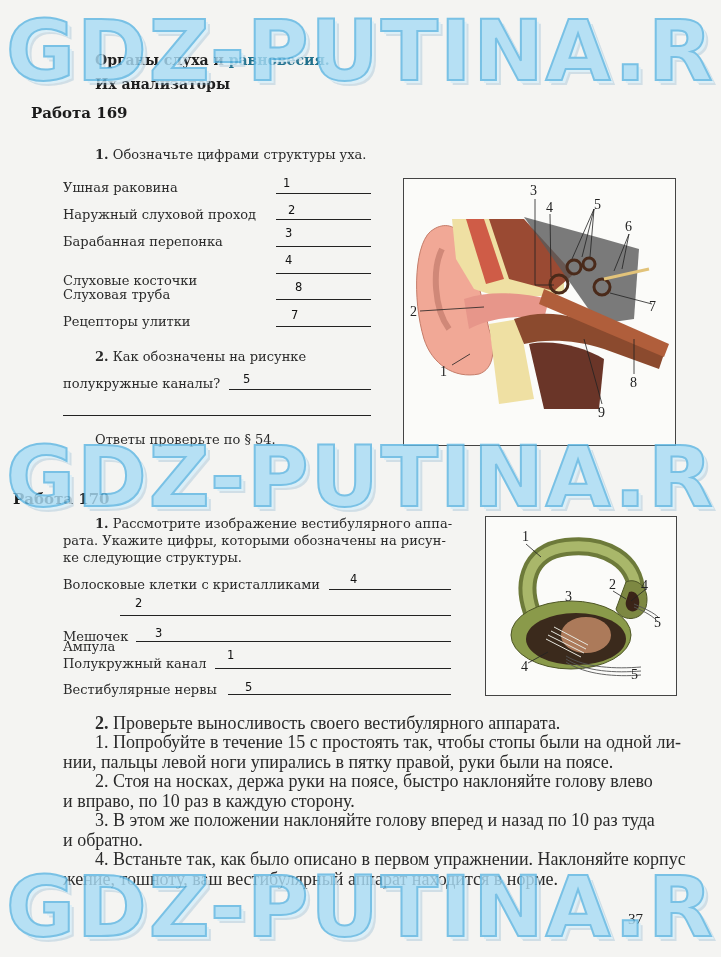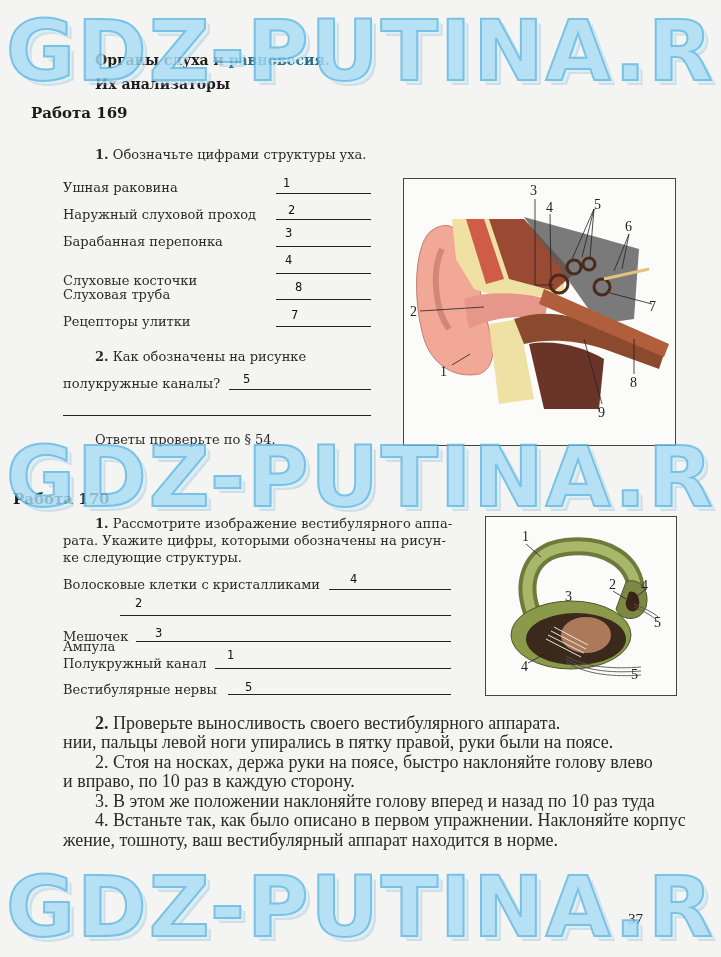--- a/index.html
+++ b/index.html
@@ -180,24 +180,26 @@
     <text class="lbl" x="35" y="154">4</text>
     <text class="lbl" x="168" y="110">5</text>
     <text class="lbl" x="145" y="162">5</text>
   </svg>
 </div>
 
 <div class="abs" style="left:63px;top:714px;width:389px;">
   <div class="para" style="text-indent:32px;white-space:nowrap;"><b>2.</b> <span>Проверьте выносливость своего вестибулярного аппарата.</span></div>
 </div>
 <div class="abs" style="left:63px;top:733px;width:598px;">
+  <div class="para" style="padding-left:32px;white-space:nowrap;">1. Попробуйте в течение 15 с простоять так, чтобы стопы были на одной ли-</div>
   <div class="para" style="white-space:nowrap;">нии, пальцы левой ноги упирались в пятку правой, руки были на поясе.</div>
   <div class="para" style="padding-left:32px;white-space:nowrap;">2. Стоя на носках, держа руки на поясе, быстро наклоняйте голову влево</div>
   <div class="para" style="white-space:nowrap;">и вправо, по 10 раз в каждую сторону.</div>
   <div class="para" style="padding-left:32px;white-space:nowrap;">3. В этом же положении наклоняйте голову вперед и назад по 10 раз туда</div>
+  <div class="para" style="white-space:nowrap;">и обратно.</div>
   <div class="para" style="padding-left:32px;white-space:nowrap;">4. Встаньте так, как было описано в первом упражнении. Наклоняйте корпус</div>
   <div class="para" style="white-space:nowrap;">жение, тошноту, ваш вестибулярный аппарат находится в норме.</div>
 </div>
 
 <div class="abs pagenum" style="left:628px;top:911px;">37</div>
 
 <div class="abs wm" style="left:6px;top:2px;">GDZ-PUTINA.RU</div>
 <div class="abs wm" style="left:6px;top:428px;">GDZ-PUTINA.RU</div>
 <div class="abs wm" style="left:6px;top:858px;">GDZ-PUTINA.RU</div>
 

